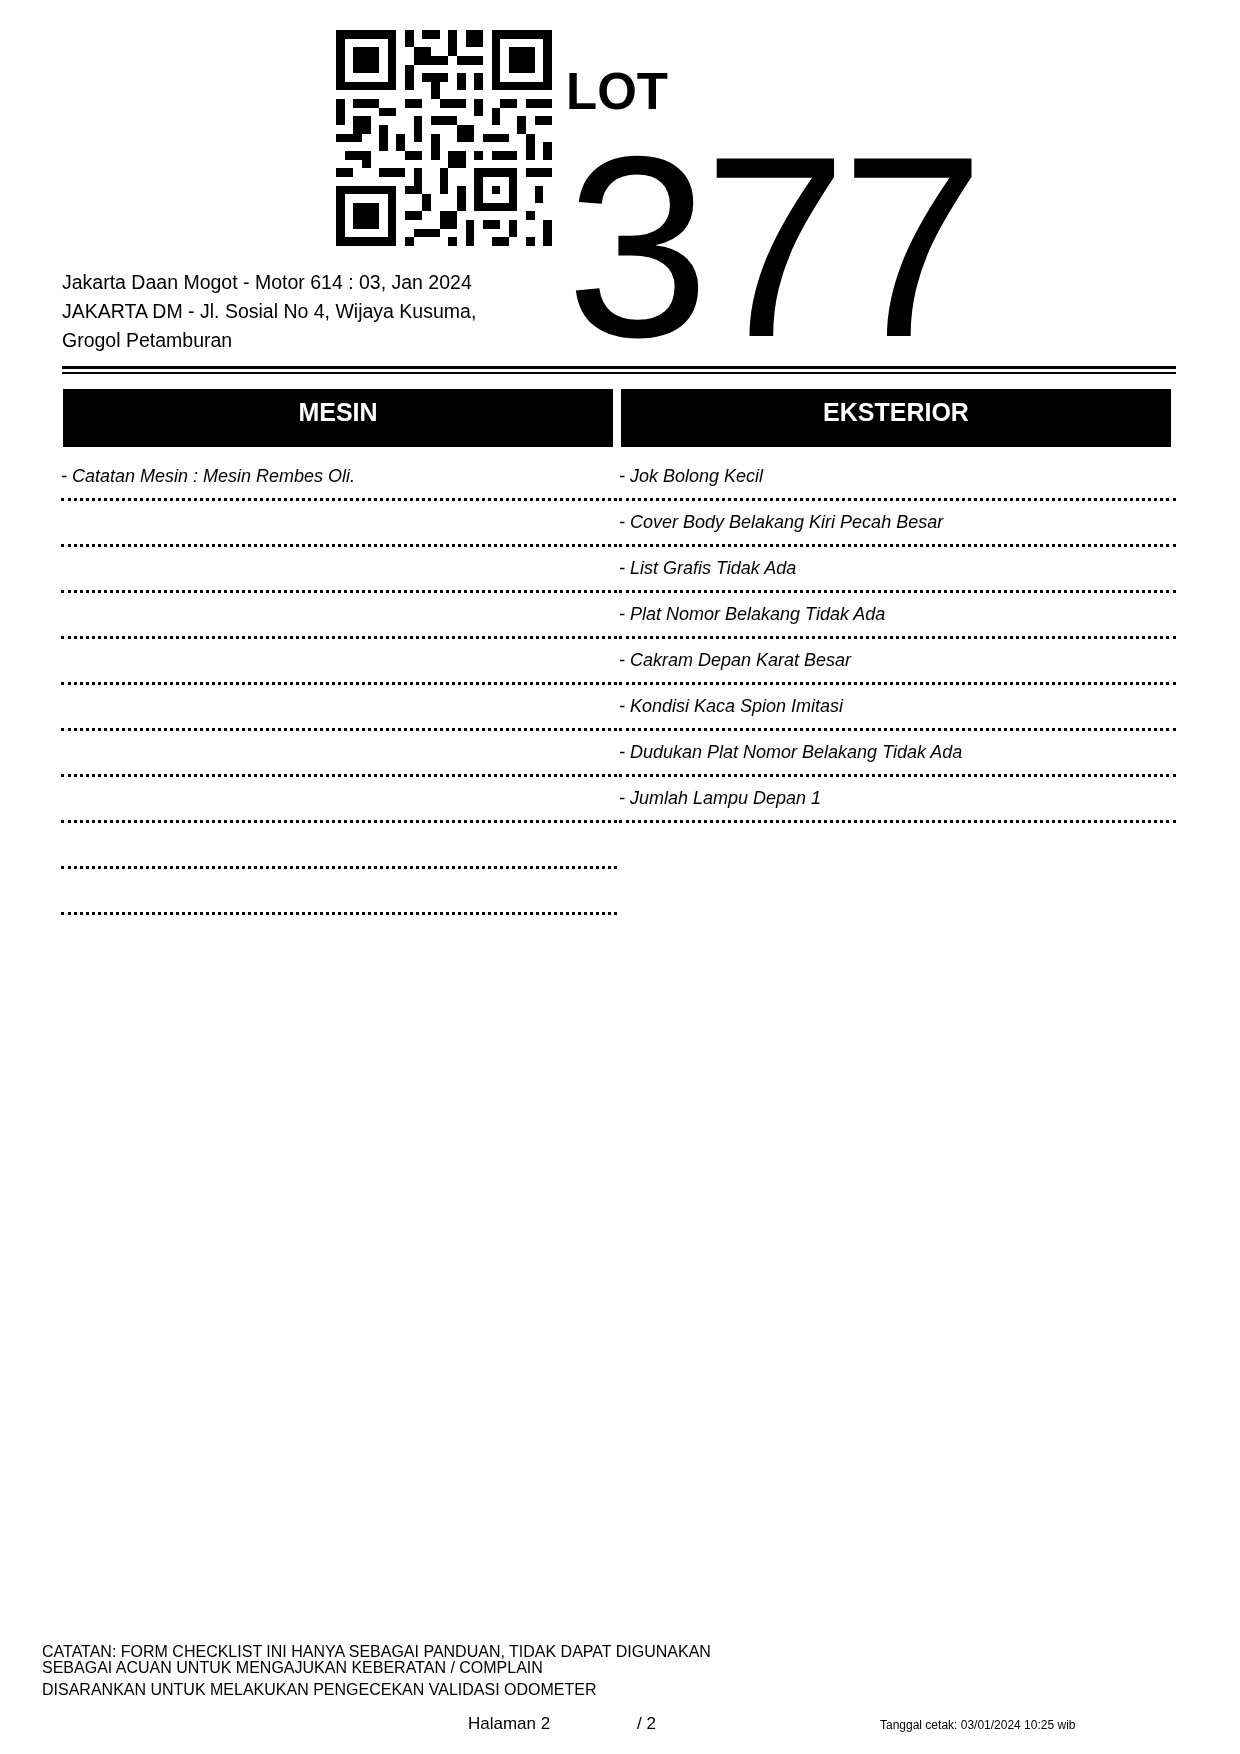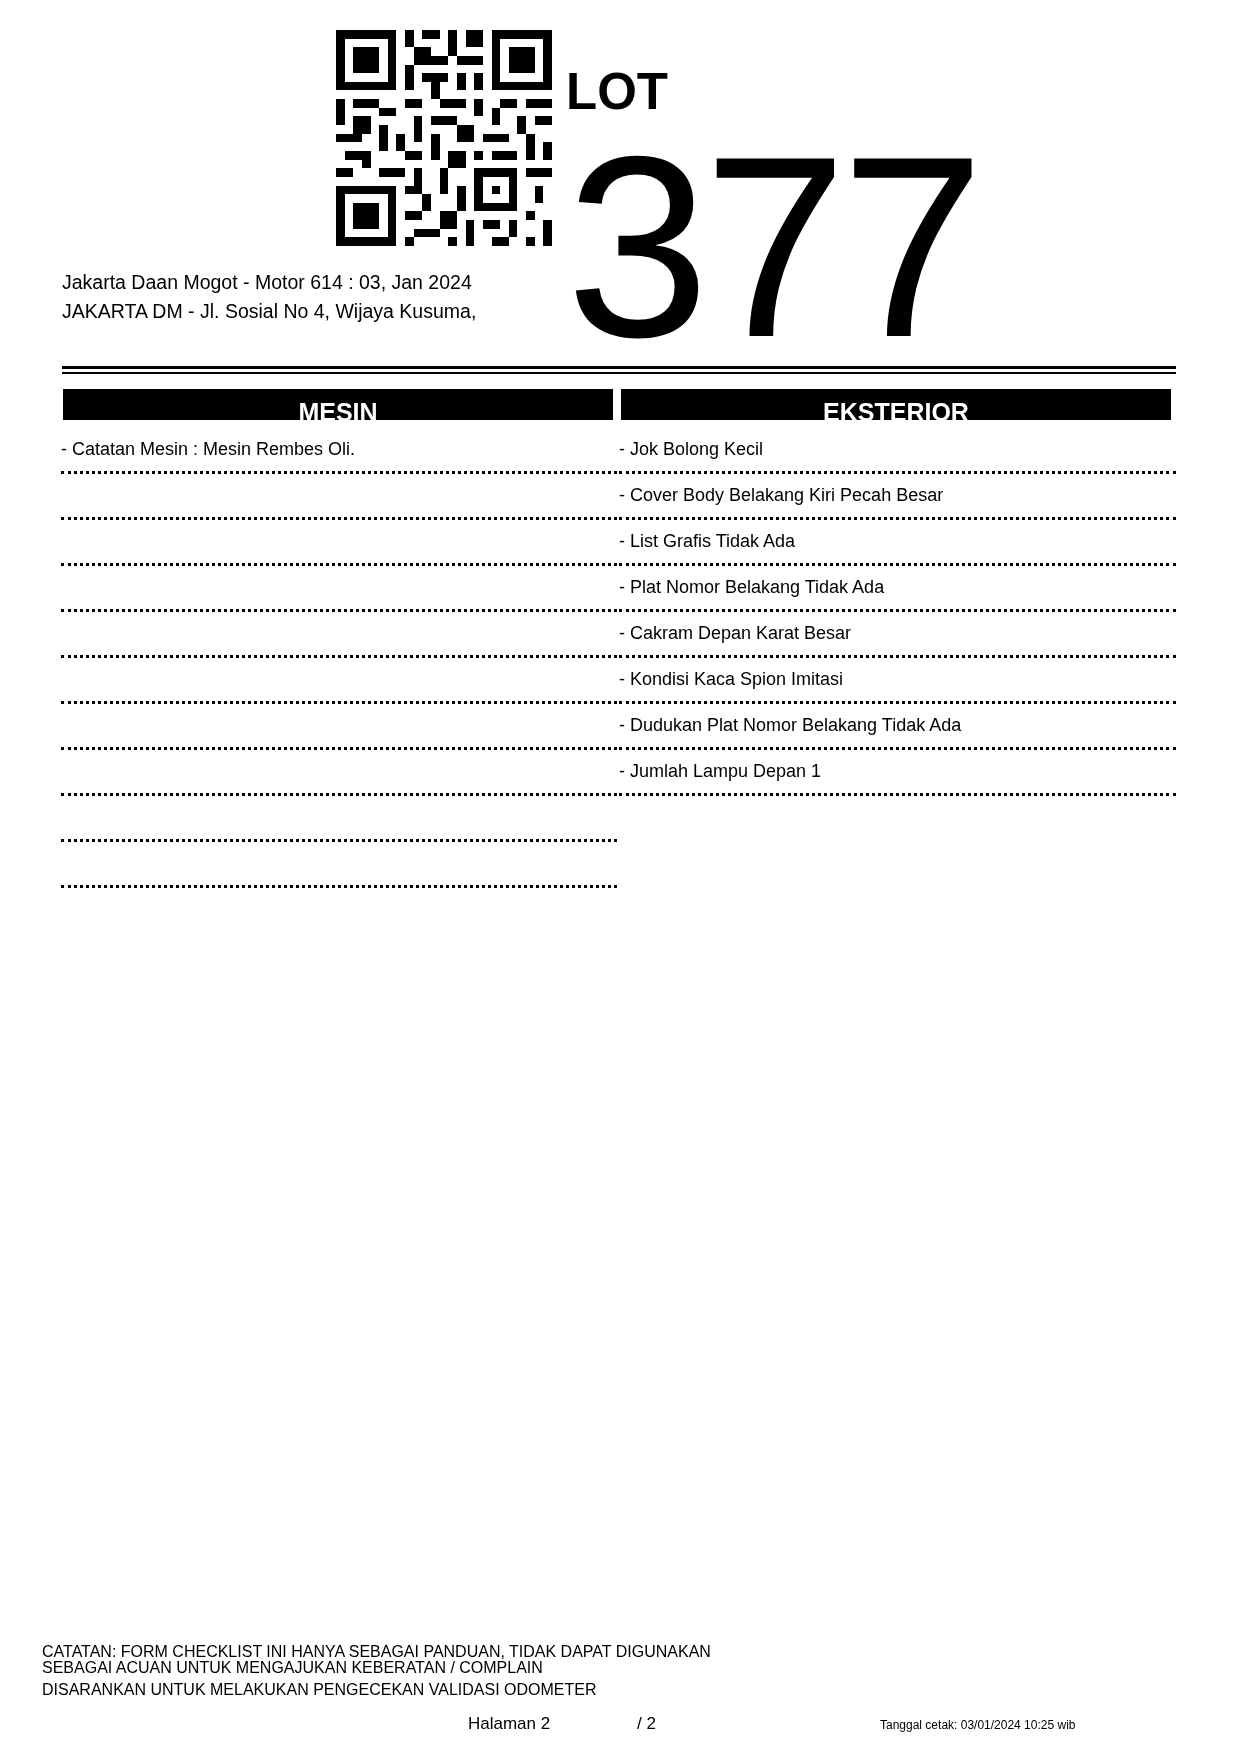--- a/index.html
+++ b/index.html
@@ -18,25 +18,25 @@
   .header-info div { white-space: nowrap; }
 
   .rule { position: absolute; left: 62px; width: 1114px; background: #000; }
   .rule.r1 { top: 366px; height: 3px; }
   .rule.r2 { top: 372px; height: 2px; }
 
   .col { position: absolute; top: 389px; width: 550px; }
   .col.left { left: 63px; }
   .col.right { left: 621px; width: 550px; }
 
-  .col-header { background: #000; color: #fff; height: 31px; line-height: 47px; text-align: center;
+  .col-header { background: #000; color: #fff; height: 58px; line-height: 47px; text-align: center;
                 font-size: 25px; font-weight: bold; }
 
   .rows { margin-top: 8px; }
-  .row { height: 46px; position: relative; }
+  .row { height: 46px; position: relative; font-style: italic; }
   .row .txt { position: absolute; left: -2px; top: 10px; font-size: 18px; line-height: 22px; white-space: nowrap; }
   .row .dots { position: absolute; left: -2px; right: -4px; bottom: 0; height: 0;
                border-bottom: 3px dotted #000; }
   .col.right .row .dots { right: -5px; }
 
   .footer-notes { position: absolute; left: 42px; top: 1644px; font-size: 16px; line-height: 16px; }
   .footer-notes .n3 { margin-top: 6px; }
   .page-info { position: absolute; top: 1714px; font-size: 17px; }
   .page-info.p1 { left: 468px; }
   .page-info.p2 { left: 637px; }
@@ -124,20 +124,21 @@
     </g>
   </svg>
 </div>
 
 <div class="lot-label">LOT</div>
 <div class="lot-number">377</div>
 
 <div class="header-info">
   <div>Jakarta Daan Mogot - Motor 614 : 03, Jan 2024</div>
   <div>JAKARTA DM - Jl. Sosial No 4, Wijaya Kusuma,</div>
+  <div>Grogol Petamburan</div>
 </div>
 
 <div class="rule r1"></div>
 <div class="rule r2"></div>
 
 <div class="col left">
   <div class="col-header">MESIN</div>
   <div class="rows">
     <div class="row">
         <span class="txt">- Catatan Mesin :  Mesin Rembes Oli.</span>

